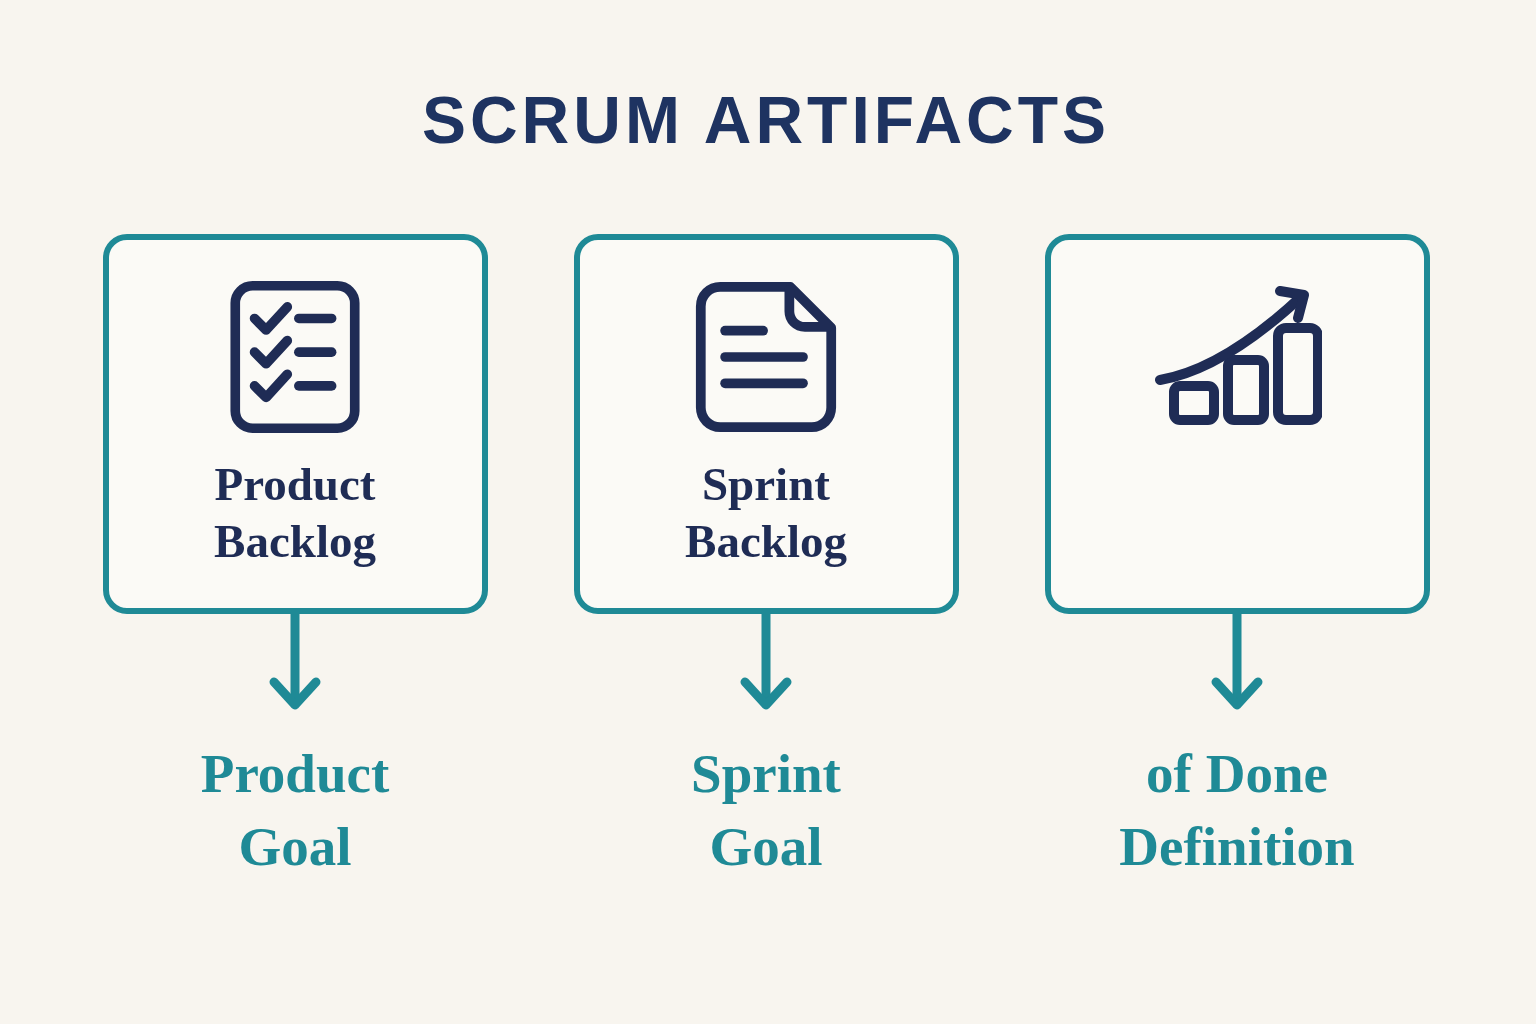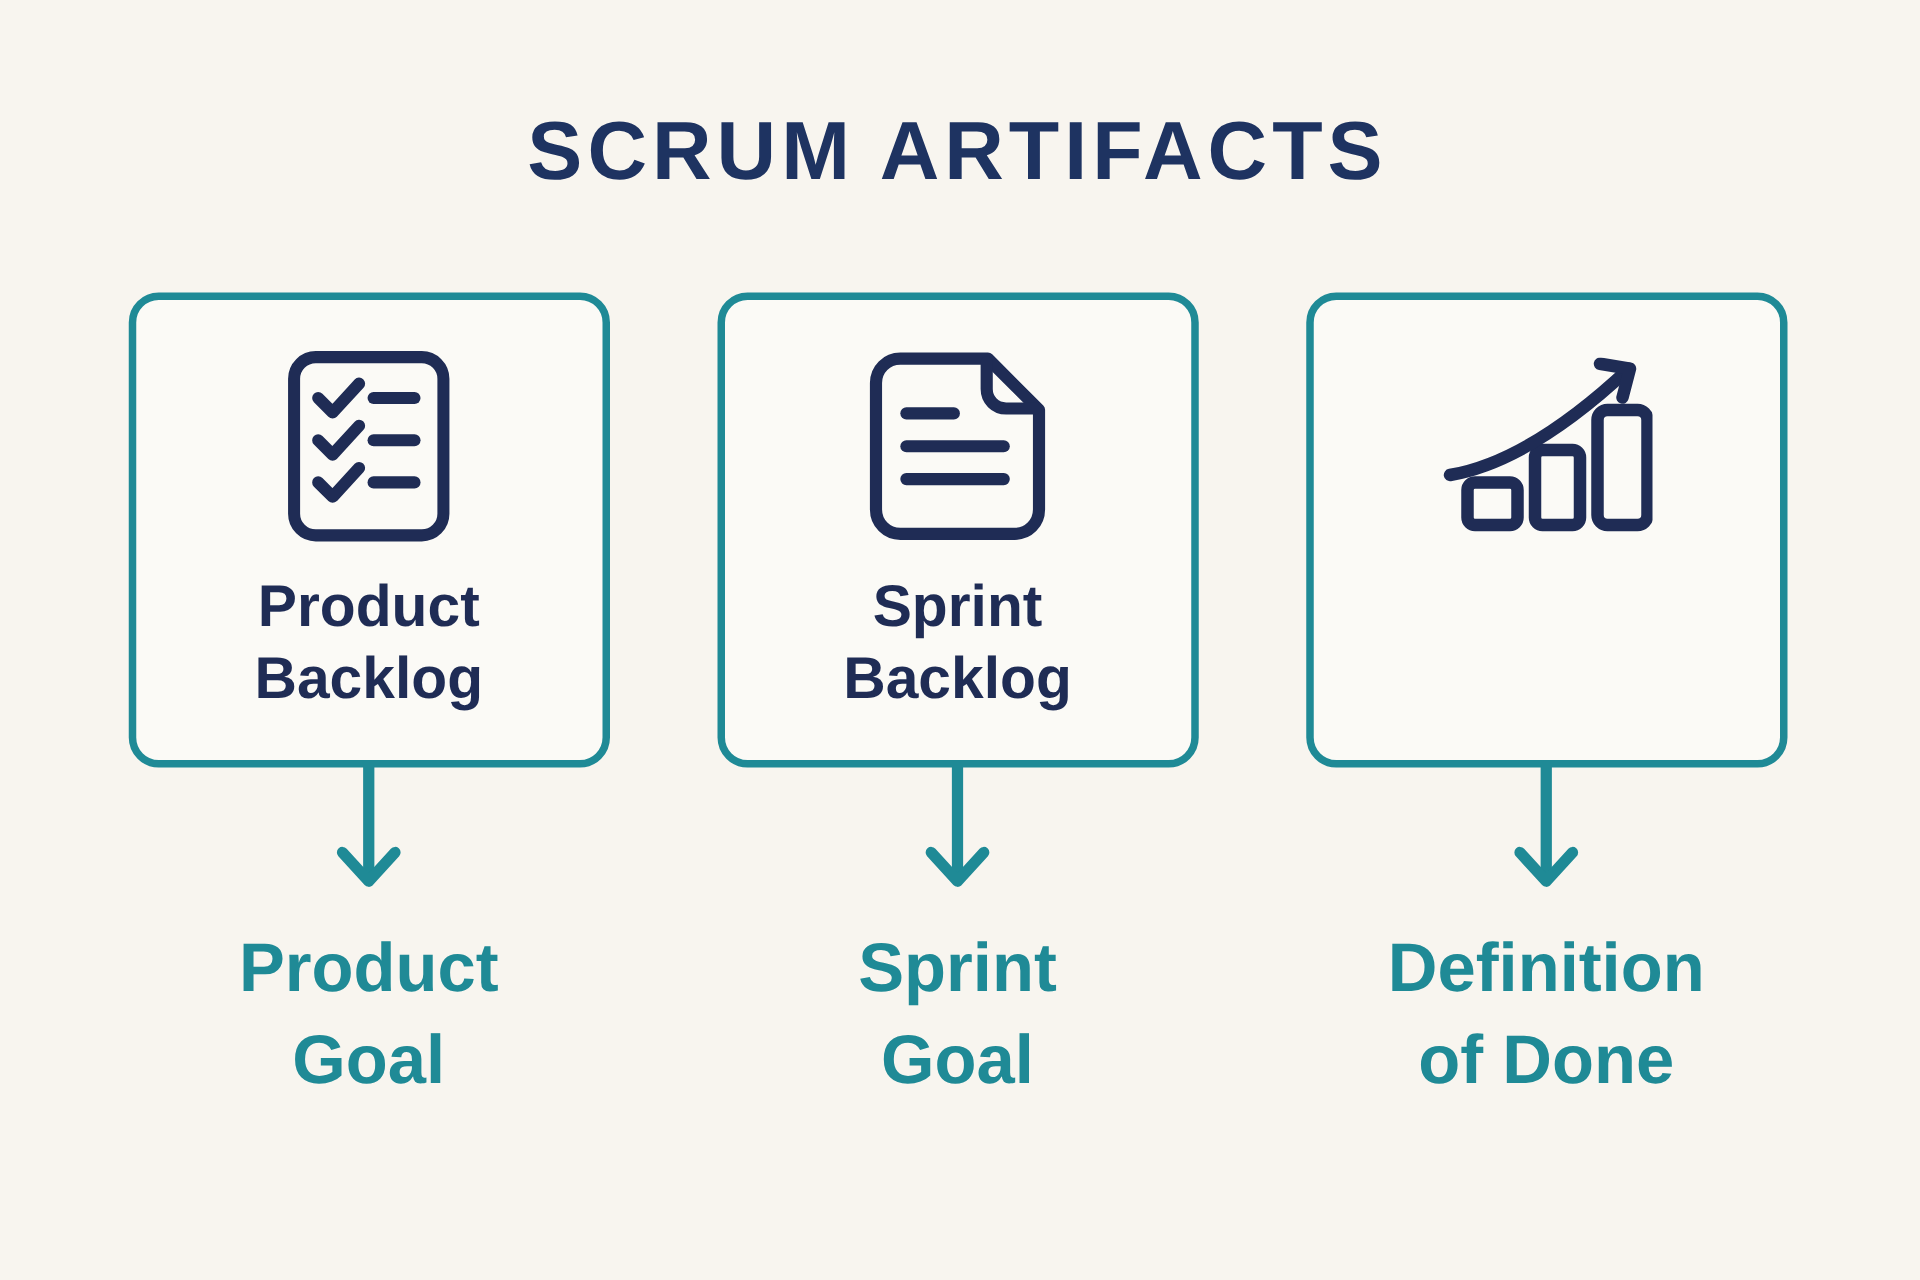--- a/index.html
+++ b/index.html
@@ -25,20 +25,21 @@
     font-size: 66px;
     font-weight: bold;
     letter-spacing: 4px;
     color: var(--title-navy);
   }
   .columns {
     margin-top: 76px;
     display: flex;
     justify-content: center;
     gap: 86px;
+    font-family: Liberation Serif, serif;
   }
   .column {
     width: 385px;
     display: flex;
     flex-direction: column;
     align-items: center;
   }
   .card {
     width: 385px;
     height: 380px;
@@ -160,19 +161,19 @@
             <path d="M8 94 C55 86 105 52 151 9"></path>
             <path d="M128 5 L152 9 L146 32"></path>
           </svg>
         </div>
       </div>
       <svg class="arrow-icon" width="64" height="104" viewBox="0 0 64 104" fill="none" stroke="currentColor" stroke-width="9" stroke-linecap="round" stroke-linejoin="round">
         <path d="M32 2 V92"></path>
         <path d="M11 70 L32 93 L53 70"></path>
       </svg>
       <div class="goal-label">
+        <span>of Done</span>
         <span>Definition</span>
-        <span>of Done</span>
       </div>
     </div>
 
   </div>
 </div>
 
 </body></html>

